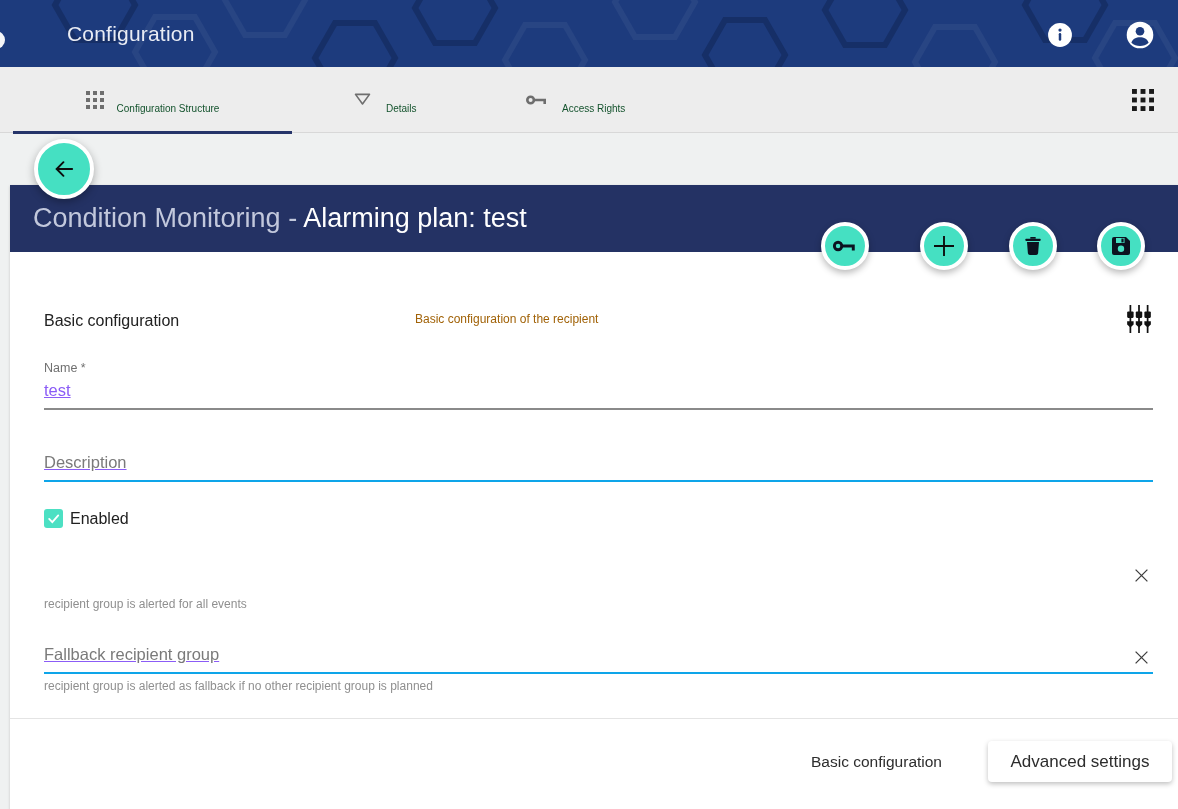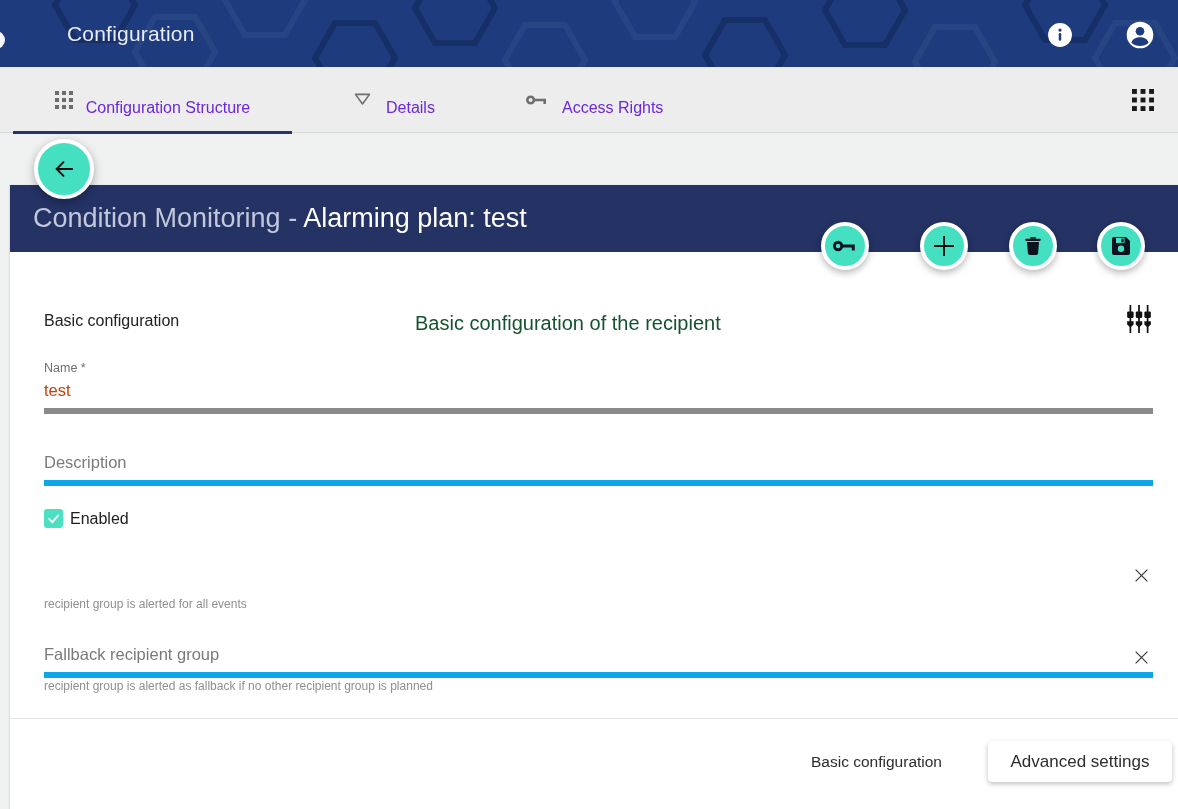--- a/index.html
+++ b/index.html
@@ -12,21 +12,21 @@
   .logo-partial { position:absolute; left:-13px; top:31px; width:18px; height:18px; border-radius:50%; background:#f4f5f8; }
   .app-title { position:absolute; left:67px; top:0; line-height:67px; font-size:21px; color:#e9ecf4; letter-spacing:.2px; }
   .hdr-btn { position:absolute; top:21px; width:28px; height:28px; border:none; background:transparent; cursor:pointer; }
   .hdr-btn svg { display:block; width:100%; height:100%; }
   .info-btn { left:1047px; top:22px; width:26px; height:26px; }
   .account-btn { left:1126px; }
 
   
   .tabbar { position:absolute; left:0; top:67px; width:1178px; height:66px; background:#ededed; border-bottom:1px solid #d8d8d8; }
   .tab { position:absolute; top:0; height:66px; display:flex; align-items:center; gap:13px; cursor:pointer; background:transparent; border:none; font-family:inherit; }
-  .tab-label { font-size:16px; color:#6d28d9; white-space:nowrap;margin-top:16px; }
+  .tab-label { font-size:10px; color:#14532d; white-space:nowrap;margin-top:16px; }
   .tab-structure { left:13px; width:279px; justify-content:center; }
   .tab-details { left:352px; }
   .tab-access { left:525px; }
   .tab-underline { position:absolute; left:0; bottom:-1px; width:100%; height:3px; background:#25346a; }
   .apps-btn { position:absolute; left:1132px; top:22px; width:22px; height:22px; border:none; background:transparent; cursor:pointer; }
 
   
   .back-fab { position:absolute; left:34px; top:139px; width:60px; height:60px; border-radius:50%;
     background:#45e0c2; border:4px solid #ffffff; box-shadow:0 3px 8px rgba(0,0,0,.3);
     display:flex; align-items:center; justify-content:center; cursor:pointer; z-index:30; }
@@ -41,26 +41,26 @@
   .banner-title .emph { color:#ffffff; }
 
   .fab { position:absolute; width:48px; height:48px; border-radius:50%; background:#45e0c2;
     border:4px solid #ffffff; box-shadow:0 3px 7px rgba(0,0,0,.28);
     display:flex; align-items:center; justify-content:center; cursor:pointer; z-index:20; top:37px; }
   .fab svg { display:block; }
   .fab-key { left:811px; } .fab-add { left:910px; } .fab-delete { left:999px; } .fab-save { left:1087px; }
 
   
   .section-title { position:absolute; left:34px; top:127px; font-size:16px; color:#212121; }
-  .section-subtitle { position:absolute; left:405px; top:127px; font-size:20px; color:#14532d; }
+  .section-subtitle { position:absolute; left:405px; top:127px; font-size:12px; color:#a16207; }
   .tune-btn { position:absolute; left:1115px; top:120px; width:28px; height:30px; border:none; background:transparent; cursor:pointer; }
 
   .field-label { position:absolute; left:34px; font-size:12.5px; color:#707070; }
-  .mat-input { position:absolute; left:34px; width:1109px; border:none; border-bottom:6px solid #0ea5e9;
-    background:transparent; font-family:inherit; font-size:16.5px; color:#c2410c; padding:0 0 8px 0; outline:none; }
+  .mat-input { position:absolute; left:34px; width:1109px; border:none; border-bottom:2px solid #0ea5e9;
+    background:transparent; font-family:inherit; font-size:16.5px; color:#8b5cf6; padding:0 0 8px 0; outline:none;text-decoration:underline; }
   .mat-input::placeholder { color:#7a7a7a; opacity:1; }
   .name-input { top:196px; }
   .desc-input { top:268px; }
   .group-input { padding-right:34px; }
   .global-input { top:378px; }
   .fallback-input { top:460px; }
   .clear-btn { position:absolute; left:1122px; width:18px; height:18px; border:none; background:transparent; cursor:pointer; padding:0; }
   .clear-global { top:383px; } .clear-fallback { top:465px; }
   .helper { position:absolute; left:34px; font-size:12px; color:#8f8f8f; }
   .helper-global { top:412px; } .helper-fallback { top:494px; }

